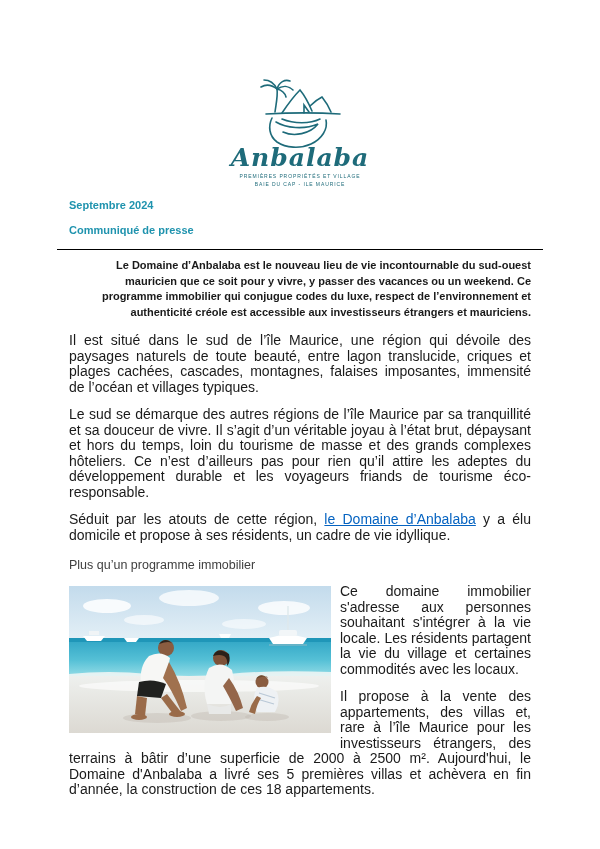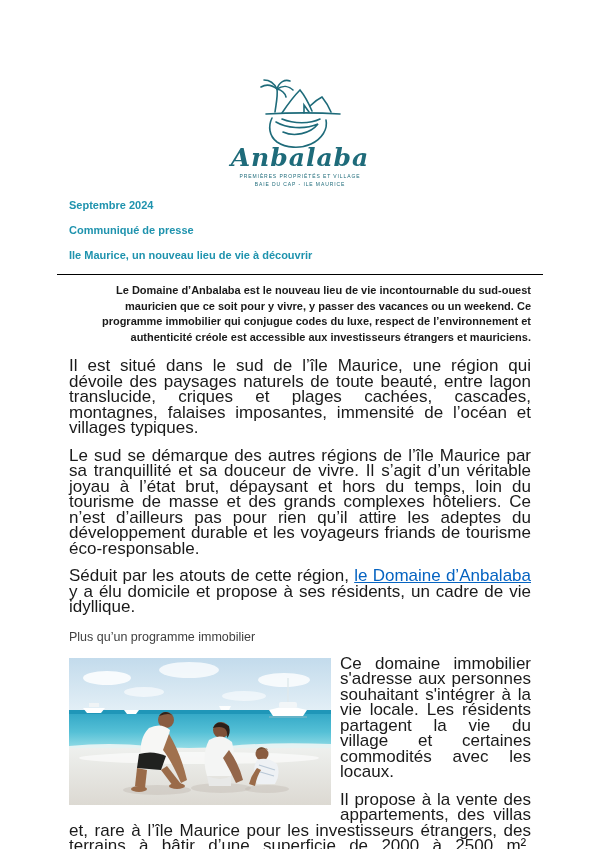--- a/index.html
+++ b/index.html
@@ -16,21 +16,21 @@
     font-size:25px;color:#1e6b7a;letter-spacing:1px;line-height:24px;margin-top:-4px;
   }
   .tagline{font-size:5px;letter-spacing:0.9px;color:#1e6b7a;line-height:6.5px;margin-top:3px;}
   
   .h-teal{color:#1f93ae;font-weight:bold;font-size:11px;text-align:left;margin:11px 0;line-height:14px;}
   .rule{border-top:1px solid #000;margin:12px -12px 0 -12px;}
   .intro{
     font-weight:bold;font-size:11px;line-height:15.5px;text-align:right;
     margin:8px 0 13px 0;
   }
-  p.body{font-size:17px;line-height:15.5px;text-align:justify;margin:0 0 12px 0;}
+  p.body{font-size:14px;line-height:15.5px;text-align:justify;margin:0 0 12px 0;}
   .sub{color:#404040;font-size:12.5px;line-height:15px;margin:15px 0 11px 0;}
   .link{color:#0563c1;text-decoration:underline;cursor:pointer;}
   
   .media::after{content:"";display:block;clear:both;}
   .photo{
     float:left;width:262px;height:147px;margin:2px 9px 6px 0;display:block;
   }
 </style>
 </head>
 <body>
@@ -65,21 +65,20 @@
         <path d="M30 41 C 42 46, 58 46, 68 41"></path>
       </g>
     </svg>
     <div class="wordmark">Anbalaba</div>
     <div class="tagline">PREMIÈRES PROPRIÉTÉS ET VILLAGE</div>
     <div class="tagline" style="margin-top:1px">BAIE DU CAP - ILE MAURICE</div>
   </div>
 
   <div class="h-teal">Septembre 2024</div>
   <div class="h-teal">Communiqué de presse</div>
-  <div class="h-teal">Ile Maurice, un nouveau lieu de vie à découvrir</div>
 
   <div class="rule"></div>
 
   <p class="intro">Le Domaine d’Anbalaba est le nouveau lieu de vie incontournable du sud-ouest mauricien que ce soit pour y vivre, y passer des vacances ou un weekend. Ce programme immobilier qui conjugue codes du luxe, respect de l’environnement et authenticité créole est accessible aux investisseurs étrangers et mauriciens.</p>
 
   <p class="body">Il est situé dans le sud de l’île Maurice, une région qui dévoile des paysages naturels de toute beauté, entre lagon translucide, criques et plages cachées, cascades, montagnes, falaises imposantes, immensité de l’océan et villages typiques.</p>
   <p class="body">Le sud se démarque des autres régions de l’île Maurice par sa tranquillité et sa douceur de vivre. Il s’agit d’un véritable joyau à l’état brut, dépaysant et hors du temps, loin du tourisme de masse et des grands complexes hôteliers. Ce n’est d’ailleurs pas pour rien qu’il attire les adeptes du développement durable et les voyageurs friands de tourisme éco-responsable.</p>
   <p class="body"><span>Séduit par les atouts de cette région, </span><a class="link">le Domaine d’Anbalaba</a><span> y a élu domicile et propose à ses résidents, un cadre de vie idyllique.</span></p>
 
   <div class="sub">Plus qu’un programme immobilier</div>

